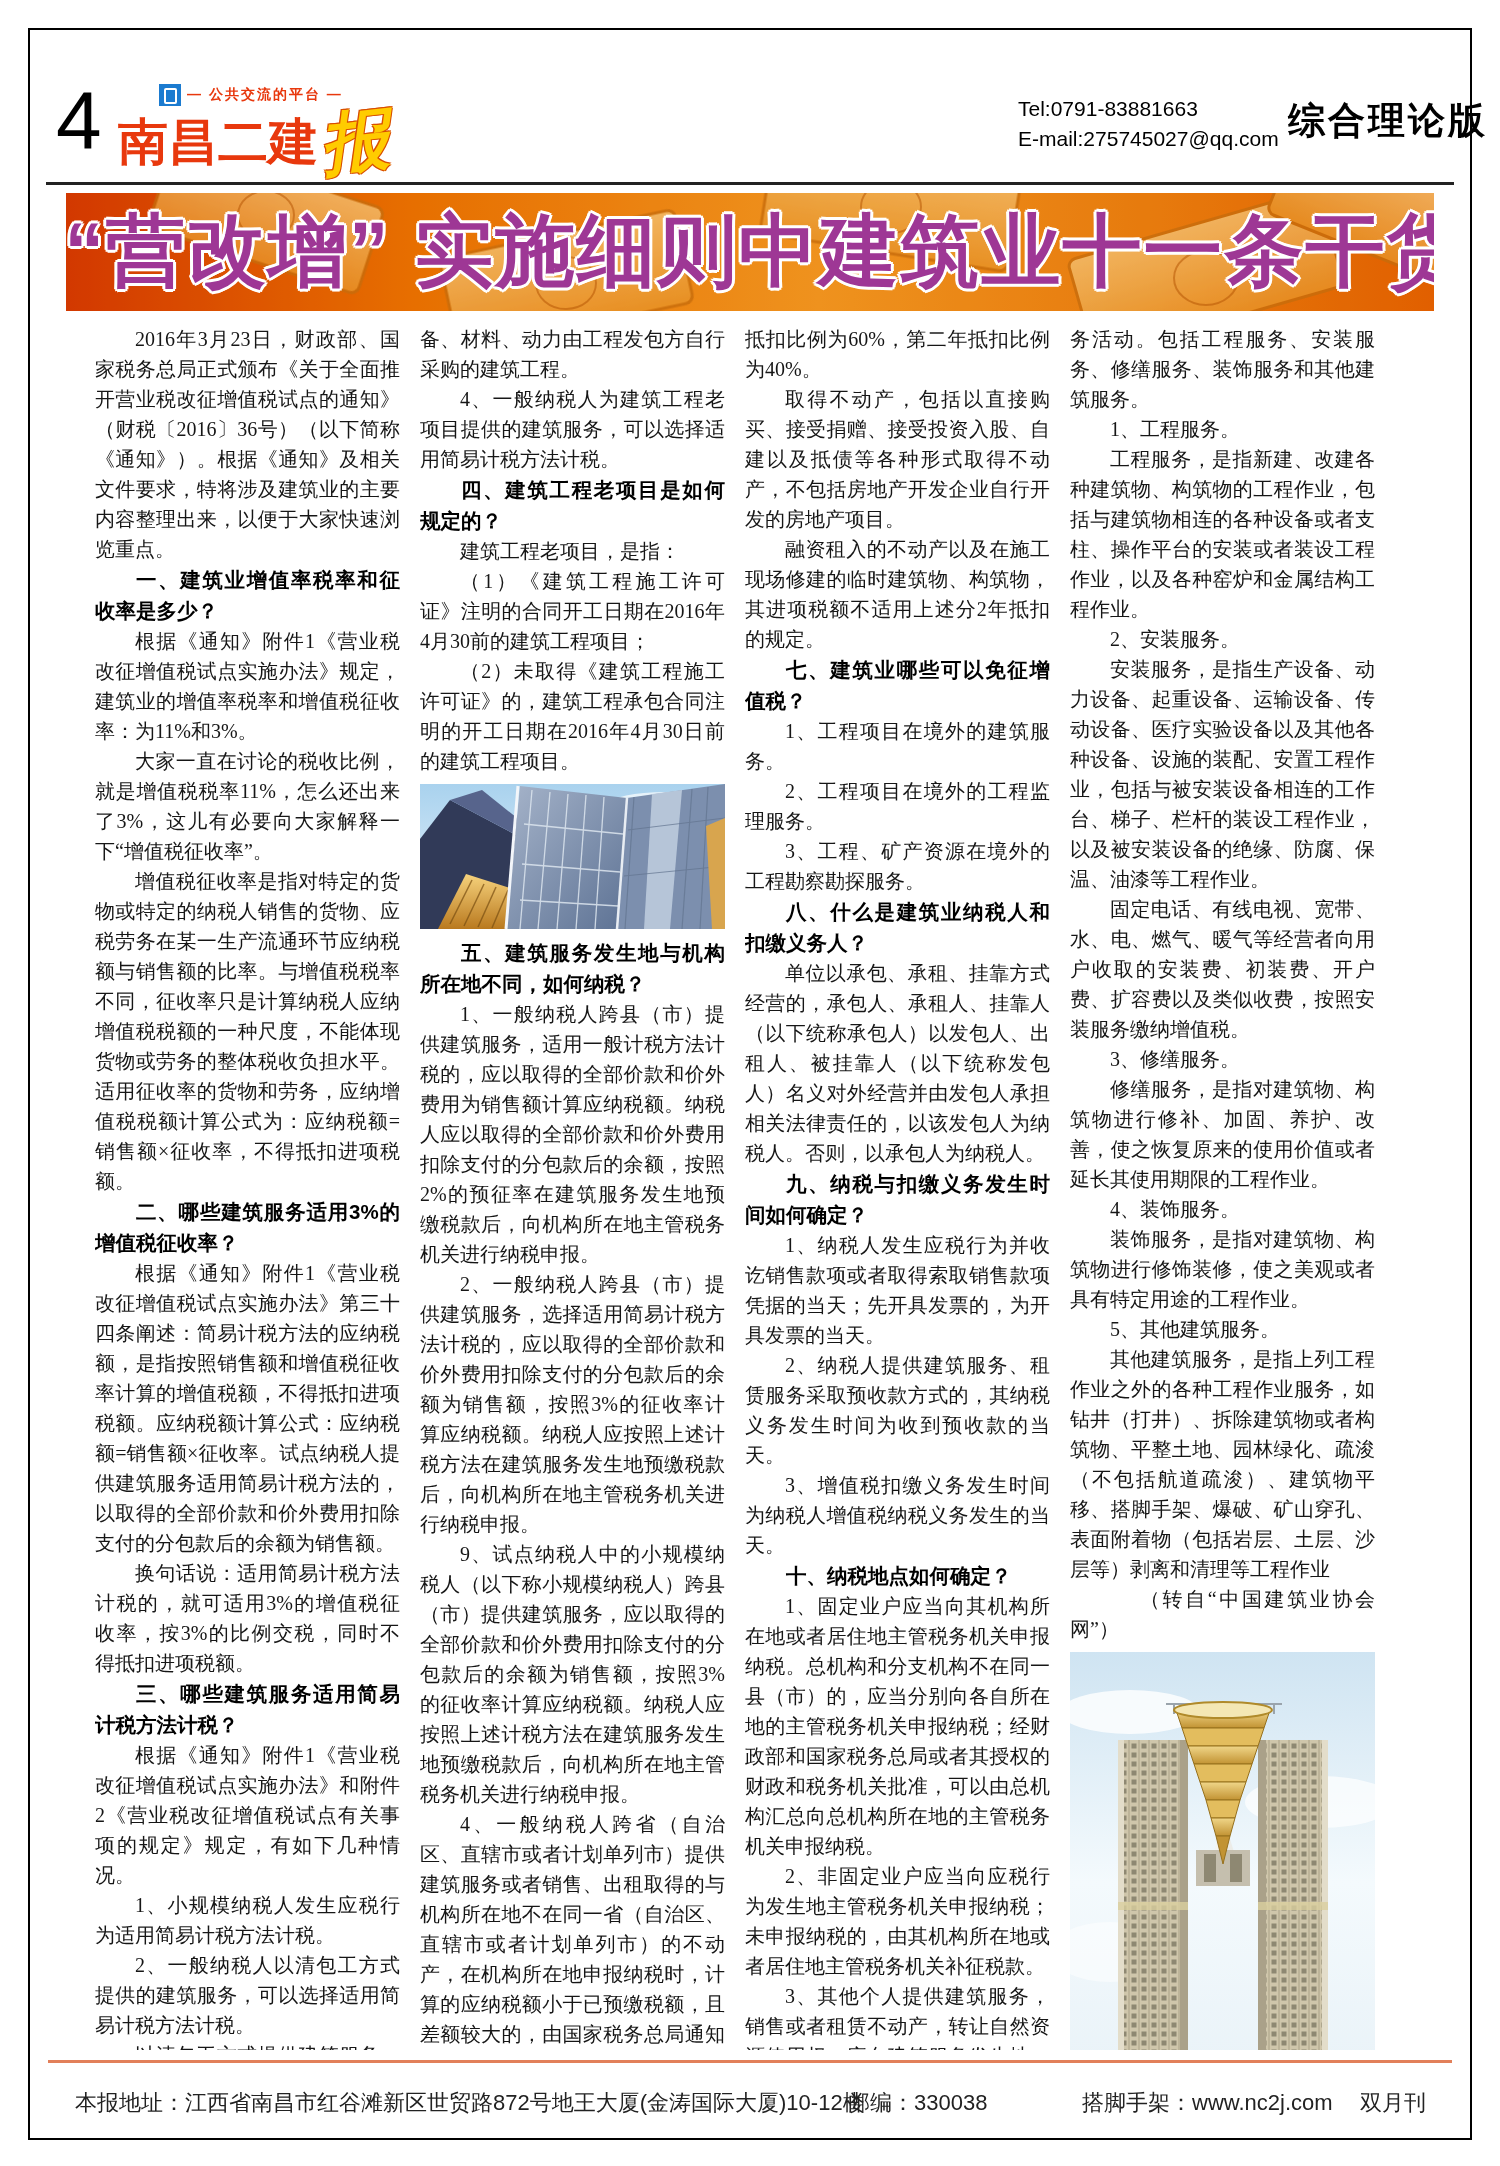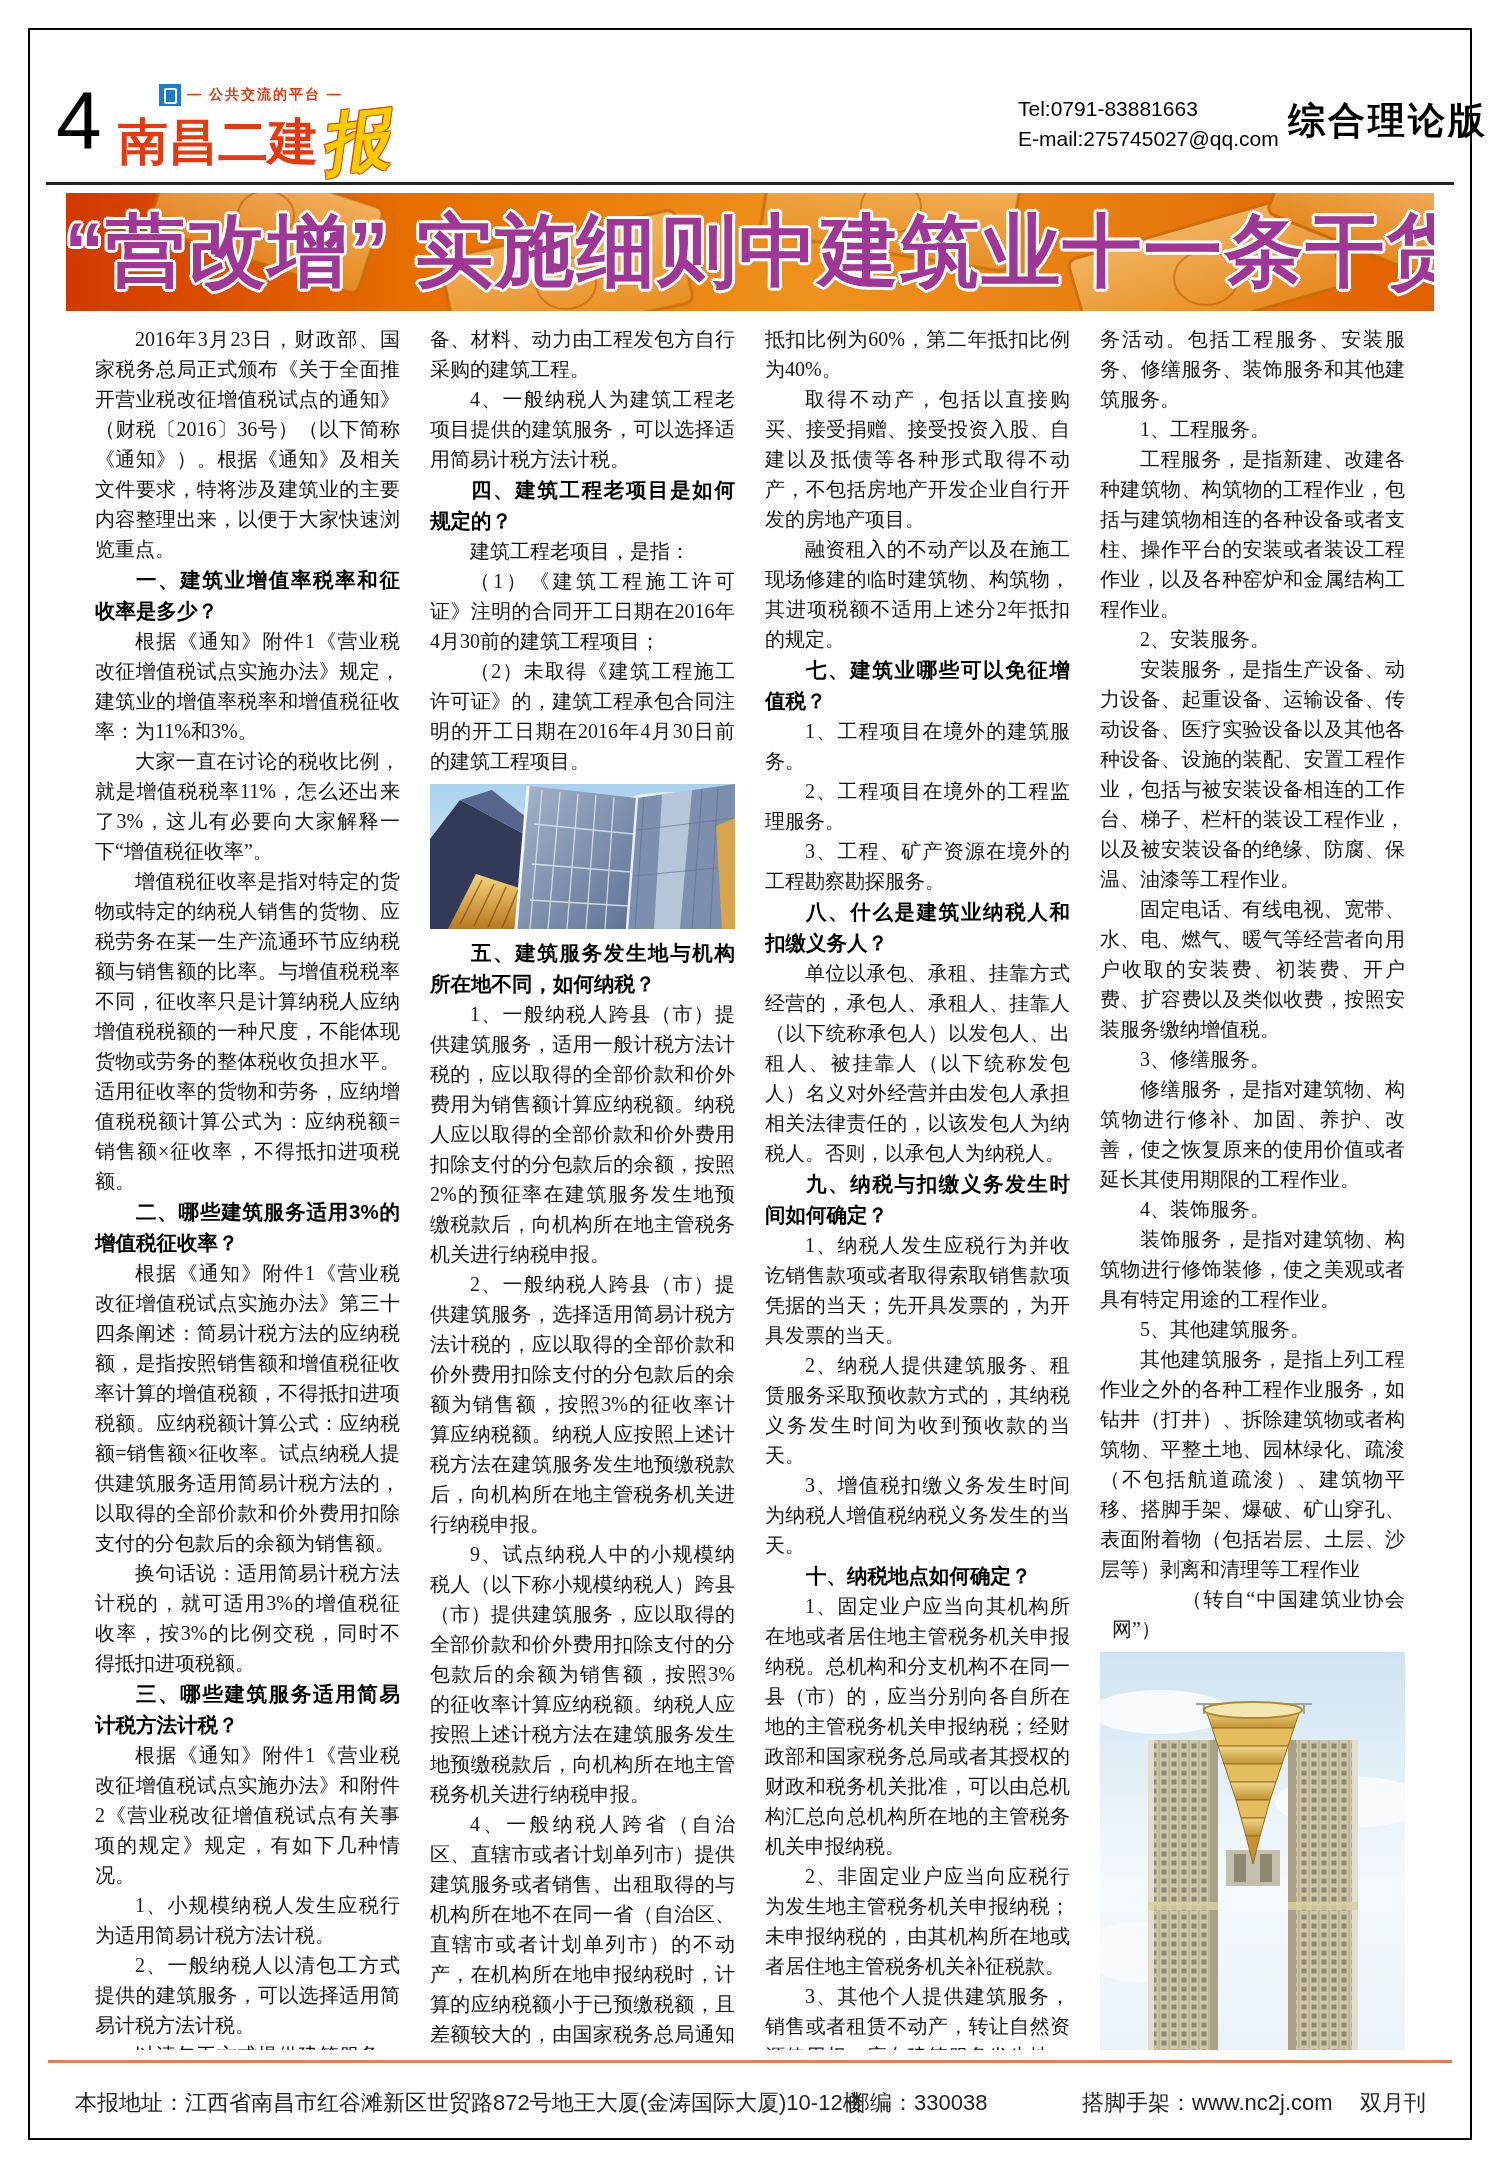--- a/index.html
+++ b/index.html
@@ -56,33 +56,33 @@
     position:absolute;left:16px;top:0;width:100%;height:100%;
     display:flex;align-items:center;justify-content:center;white-space:nowrap;
     font-family:"Liberation Sans","DejaVu Sans",sans-serif;font-weight:bold;
     font-size:79px;letter-spacing:2px;color:#9e3795;
     text-shadow:3px 0 0 #fff,-3px 0 0 #fff,0 3px 0 #fff,0 -3px 0 #fff,
                 2px 2px 0 #fff,-2px 2px 0 #fff,2px -2px 0 #fff,-2px -2px 0 #fff;
   }
   
   .columns{
     position:absolute;left:65px;top:294px;width:1310px;height:1726px;
-    display:flex;gap:30px;
+    display:flex;gap:20px;
   }
   .col{width:305px;flex:0 0 305px;overflow:hidden;text-align:justify;}
   .col p{
     margin:0;text-indent:2em;font-size:20px;line-height:30px;color:#161616;
     text-align:justify;text-justify:inter-ideograph;
   }
   .col h3{
     margin:0;text-indent:2em;font-size:20.5px;line-height:31px;color:#000;
     font-family:"Liberation Sans","DejaVu Sans",sans-serif;font-weight:bold;
   }
   .col p.noindent{text-indent:0;}
-  .col p.attribution{text-indent:3.5em;margin-left:12px;}
+  .col p.attribution{text-indent:3.5em;}
   .photo-slot{margin:8px 0;}
   .photo-slot svg{display:block;width:100%;}
   
   .footer-rule{position:absolute;left:18px;top:2030px;width:1404px;height:3px;background:#e2805a;}
   .footer{
     position:absolute;left:0;top:2058px;width:1440px;height:34px;
     font-family:"Liberation Sans","DejaVu Sans",sans-serif;font-size:22px;color:#222;
   }
   .footer span{position:absolute;white-space:nowrap;}
   .f-address{left:45px;}

